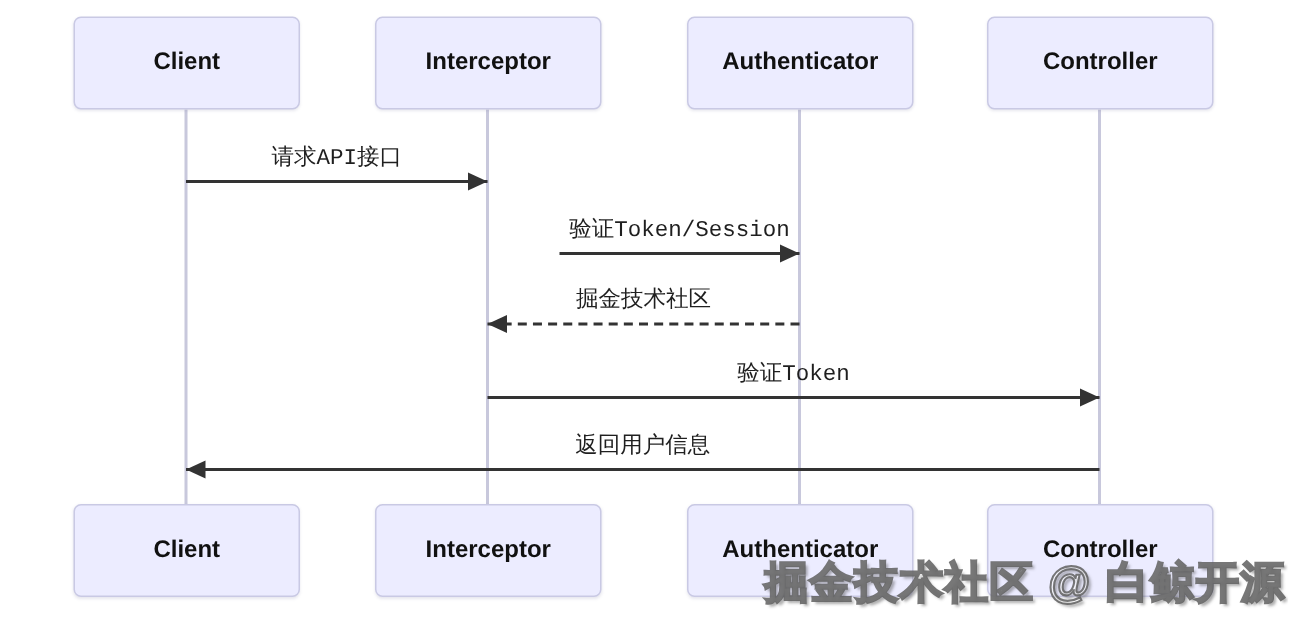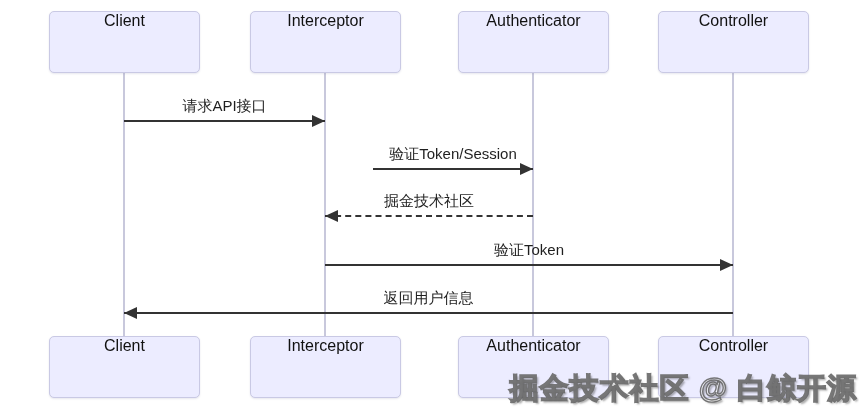--- a/index.html
+++ b/index.html
@@ -16,25 +16,26 @@
 
   
   .actor {
     position: absolute;
     width: 151px;
     height: 62px;
     background: #ECECFF;
     border: 1px solid #C9C9E4;
     border-radius: 5px;
     display: flex;
-    align-items: flex-start;
+    align-items: center;
     justify-content: center;
     font-size: 16px;
     color: #111111;
     box-shadow: 0 1px 2px rgba(120,120,160,0.18);
+    font-weight: bold;
   }
   .actor.row-top { top: 11px; }
   .actor.row-bottom { top: 336px; }
 
   
   .lifeline {
     position: absolute;
     top: 73px;
     height: 263px;
     width: 1.5px;
@@ -43,20 +44,21 @@
 
   
   .message { position: absolute; }
   .msg-label {
     width: 100%;
     text-align: center;
     font-size: 15px;
     color: #1f1f1f;
     height: 19px;
     line-height: 19px;
+    font-family: Liberation Mono, monospace;
   }
   .msg-line {
     position: relative;
     height: 0;
     border-top: 2px solid #333333;
     margin-top: 5px;
   }
   .msg-line.dashed { border-top-style: dashed; }
   .arrowhead { position: absolute; width: 0; height: 0; }
   .arrowhead.right {

